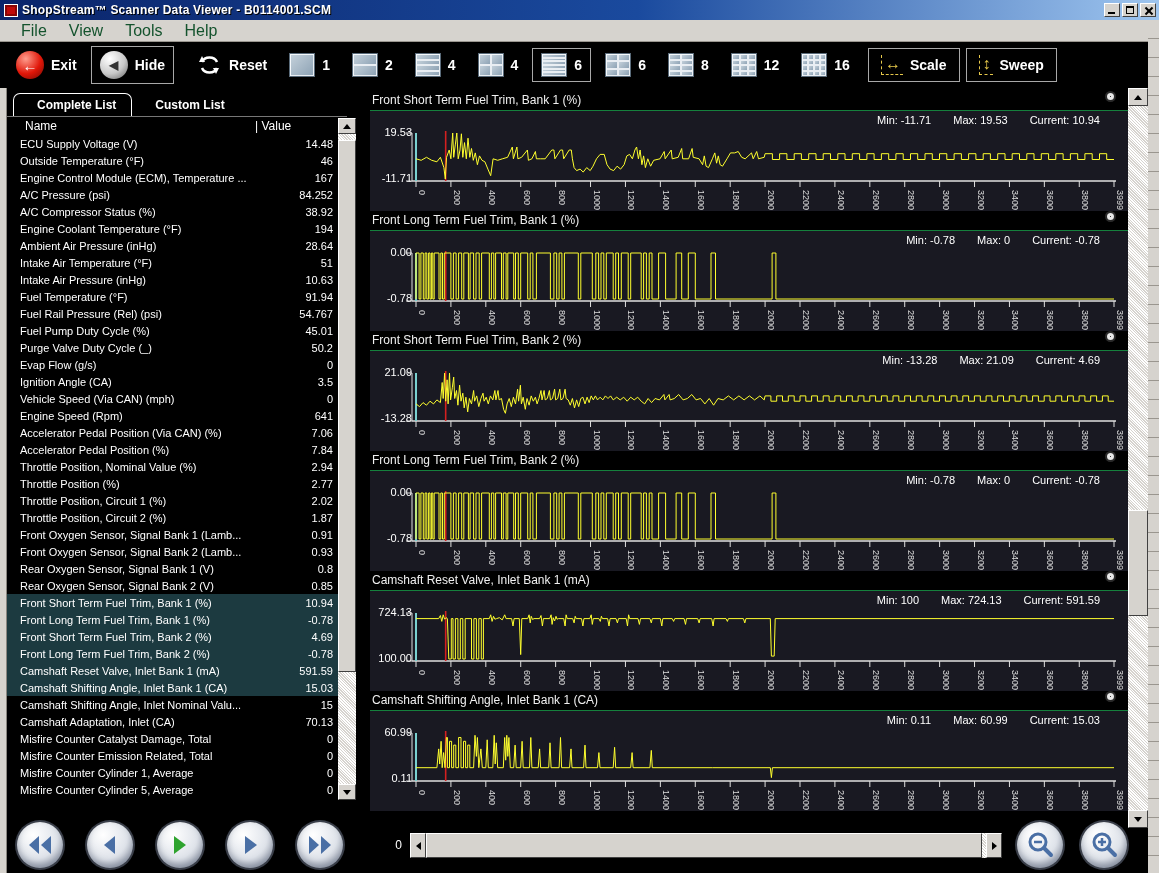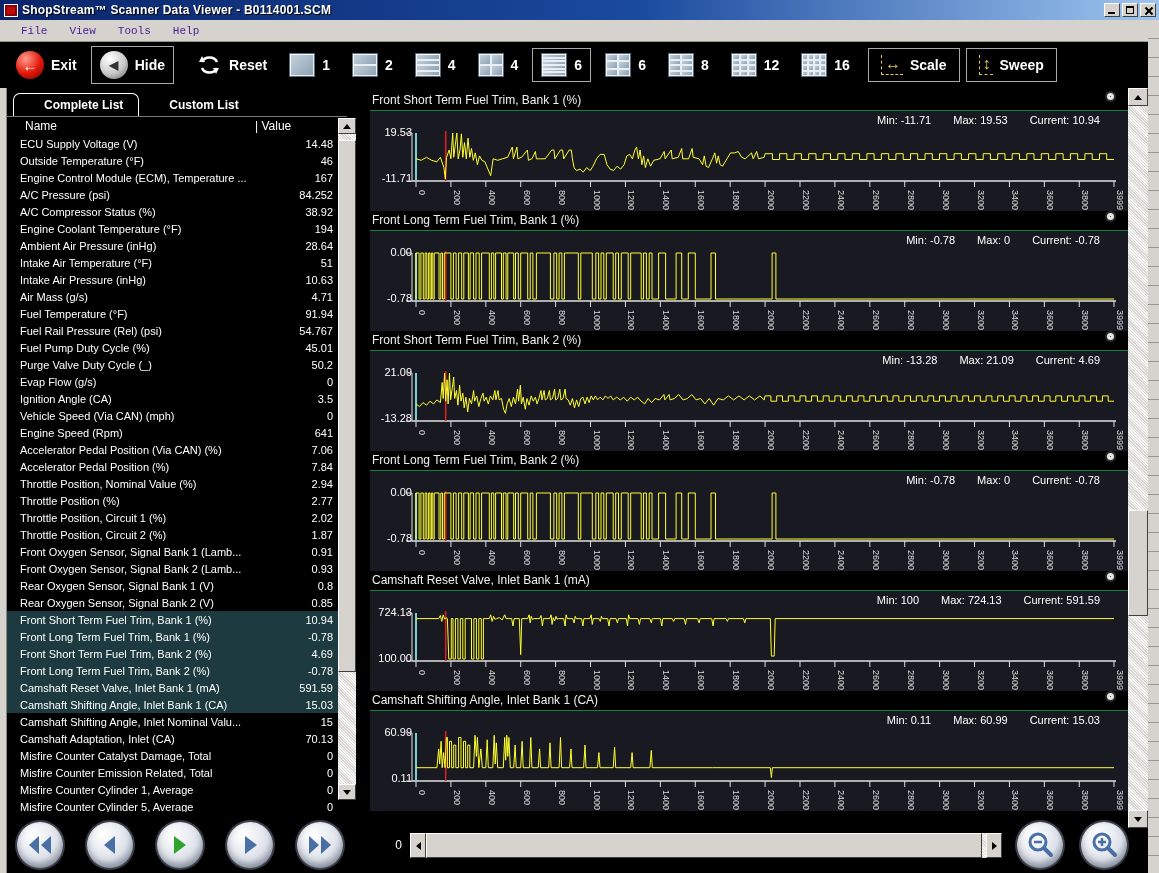--- a/index.html
+++ b/index.html
@@ -17,21 +17,21 @@
   .win-btns{margin-left:auto;display:flex;gap:2px;}
   .win-btn{width:16px;height:14px;background:#d6d3ce;border:1px solid;
     border-color:#fff #404040 #404040 #fff;position:relative;}
   .glyph-min{position:absolute;left:3px;bottom:2px;width:7px;height:2px;background:#000;}
   .glyph-max{position:absolute;left:3px;top:2px;width:8px;height:8px;border:1px solid #000;border-top-width:2px;}
   .glyph-close::before,.glyph-close::after{content:"";position:absolute;left:7px;top:2px;width:2px;height:10px;background:#000;}
   .glyph-close::before{transform:rotate(45deg);} .glyph-close::after{transform:rotate(-45deg);}
   
   .menubar{position:absolute;left:0;top:20px;width:1148px;height:22px;background:#d6d3ce;
     display:flex;align-items:center;padding-left:10px;border-bottom:1px solid #9a968f;}
-  .menu-item{font-size:11px;color:#4c1d95;padding:2px 11px;font-family:Liberation Mono, monospace;}
+  .menu-item{font-size:16px;color:#14532d;padding:2px 11px;}
   
   .toolbar{position:absolute;left:0;top:42px;width:1148px;height:46px;background:#000;
     display:flex;align-items:center;color:#fff;}
   .tb-label{font-size:14px;font-weight:bold;color:#fff;}
   .tb-group{display:flex;align-items:center;gap:7px;padding:4px 8px;margin-left:6px;}
   .tb-box{border:1px solid #a8a8a8;}
   .sphere{width:28px;height:28px;border-radius:50%;display:flex;align-items:center;justify-content:center;
     font-size:15px;font-weight:bold;flex:0 0 auto;}
   .sphere.red{background:radial-gradient(circle at 35% 28%,#ff9d8d,#e01608 55%,#6e0a03);color:#fff;}
   .sphere.silver{background:radial-gradient(circle at 35% 28%,#ffffff,#c9c9c9 55%,#5f5f5f);color:#333;font-size:12px;}
@@ -40,21 +40,21 @@
   .layout-icon .cell{background:linear-gradient(135deg,#c3d0da,#8ea3b5);}
   .yellow-ico{color:#e6c84a;font-size:16px;font-weight:bold;line-height:1;
     border-left:1px dashed #e6c84a;border-bottom:1px dashed #e6c84a;padding:1px 2px 2px 3px;}
   
   .left-frame{position:absolute;left:0;top:88px;width:7px;height:785px;background:#d6d3ce;border-right:1px solid #8a8680;}
   .right-strip{position:absolute;left:1148px;top:20px;width:11px;height:853px;background:#d6d3ce;
     background-image:repeating-linear-gradient(to bottom,#d6d3ce 0 18px,#9a968f 18px 19px);}
   
   .list-panel{position:absolute;left:7px;top:88px;width:356px;height:724px;background:#000;color:#fff;}
   .tabs{position:absolute;left:6px;top:3px;height:25px;display:flex;align-items:flex-end;}
-  .tab{font-size:12px;font-weight:bold;color:#fff;padding:4px 15px 4px 30px;}
+  .tab{font-size:12px;font-weight:bold;color:#fff;padding:4px 15px 4px 23px;}
   .tab.active{border:1px solid #fff;border-bottom:none;border-radius:7px 7px 0 0;}
   .tabs-line{position:absolute;left:0;top:28px;width:340px;height:1px;background:#777;}
   .list-header{position:absolute;left:0;top:31px;width:331px;height:16px;font-size:12px;}
   .list-header .h-name{position:absolute;left:18px;}
   .list-header .h-value{position:absolute;left:236px;margin-left:12px;}
   .rows{position:absolute;left:0;top:47px;width:331px;height:677px;overflow:hidden;}
   .prow{height:17px;display:flex;align-items:center;font-size:11px;white-space:nowrap;}
   .prow .nm{flex:1;padding-left:13px;overflow:hidden;}
   .prow .vl{width:85px;text-align:right;padding-right:5px;}
   .prow.sel{background:#1c3a40;}
@@ -294,24 +294,20 @@
           <span class="nm">Ambient Air Pressure (inHg)</span>
           <span class="vl">28.64</span>
         </div>
         <div class="prow">
           <span class="nm">Intake Air Temperature (°F)</span>
           <span class="vl">51</span>
         </div>
         <div class="prow">
           <span class="nm">Intake Air Pressure (inHg)</span>
           <span class="vl">10.63</span>
-        </div>
-        <div class="prow">
-          <span class="nm">Air Mass (g/s)</span>
-          <span class="vl">4.71</span>
         </div>
         <div class="prow">
           <span class="nm">Fuel Temperature (°F)</span>
           <span class="vl">91.94</span>
         </div>
         <div class="prow">
           <span class="nm">Fuel Rail Pressure (Rel) (psi)</span>
           <span class="vl">54.767</span>
         </div>
         <div class="prow">

